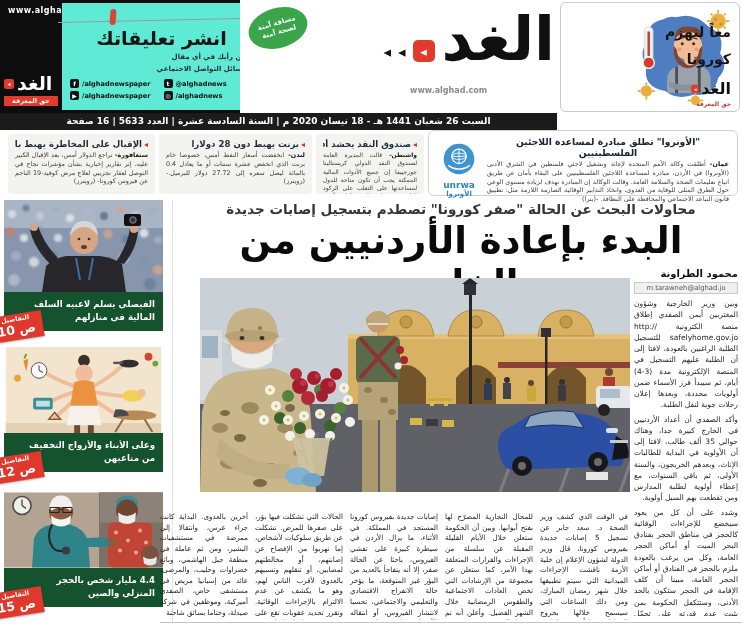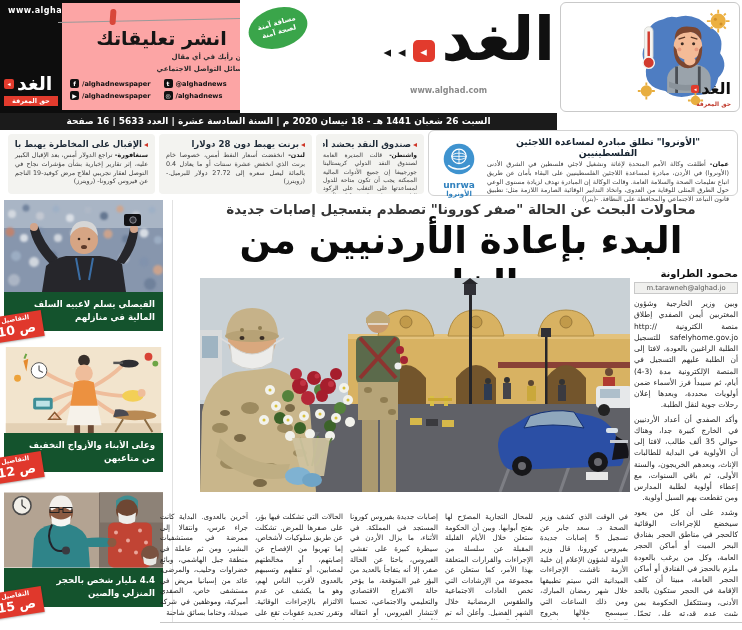--- a/index.html
+++ b/index.html
@@ -3,21 +3,21 @@
 <meta charset="utf-8">
 <style>
   * { margin:0; padding:0; box-sizing:border-box; }
   body { background:#dcdcdc; font-family:"DejaVu Sans", sans-serif; }
   .page { position:relative; width:742px; height:630px; background:#fff; margin:0 auto; overflow:hidden; direction:rtl; }
   .ltr { direction:ltr; }
 
   
   .social-wrap { position:absolute; left:0; top:0; width:240px; height:113px; background:#0d0d0d; }
   .site-url { position:absolute; left:8px; top:6px; color:#fff; font-size:8px; font-weight:bold; letter-spacing:.5px; }
-  .white-card { position:absolute; left:62px; top:3px; width:199px; height:107px; background:#fca5a5; }
+  .white-card { position:absolute; left:62px; top:3px; width:199px; height:107px; background:#5eead4; }
   .clothesline { position:absolute; left:-4px; top:17px; width:182px; border-top:1.5px solid #9a9a9a; transform:rotate(-1.2deg); }
   .pin { position:absolute; width:6px; height:16px; border-radius:3px; top:6px; }
   .pin-red { background:#d8473a; left:48px; transform:rotate(4deg); }
   .pin-blue { background:#7fb3d8; right:14px; transform:rotate(-3deg); }
   .promo-title { margin-top:24px; text-align:center; font-size:19px; font-weight:900; color:#161616; }
   .promo-sub { text-align:right; font-size:7px; font-weight:bold; color:#2e2e2e; margin-top:4px; }
   .handles { display:grid; grid-template-columns:1fr 1fr; gap:3px 4px; direction:ltr; padding:6px 8px 0 8px; }
   .handle { display:flex; align-items:center; gap:3px; font-size:6.6px; font-weight:bold; color:#111; }
   .sq-ic { width:9px; height:9px; background:#111; color:#fff; border-radius:2px; font-size:6px; display:flex; align-items:center; justify-content:center; flex:0 0 auto; }
   .mini-logo { position:absolute; left:4px; top:74px; display:flex; align-items:center; gap:3px; direction:rtl; }
@@ -174,20 +174,24 @@
       </g>
       <g transform="translate(12,88)">
           <circle r="6" fill="#e8ae3f"></circle>
           <path d="M0,-9 L0,-6 M9,0 L6,0 M0,9 L0,6 M-9,0 L-6,0" stroke="#e8ae3f" stroke-width="2"></path>
         </g>
       <g transform="translate(64,98)">
           <circle r="5" fill="#e8ae3f"></circle>
           <path d="M0,-8 L0,-5 M8,0 L5,0 M-8,0 L-5,0" stroke="#e8ae3f" stroke-width="2"></path>
         </g>
     </svg>
+    <div class="corona-text">
+      <div>معاً لنهزم</div>
+      <div>كورونا</div>
+    </div>
     <div class="corona-logo">
       <span class="w">الغد</span>
       <span class="corona-play">◂</span>
     </div>
     <div class="corona-tag">حق المعرفة</div>
   </div>
 
   <div class="datebar">السبت 26 شعبان 1441 هـ - 18 نيسان 2020 م | السنة السادسة عشرة | العدد 5633 | 16 صفحة</div>
 
   <div class="brief b1">

